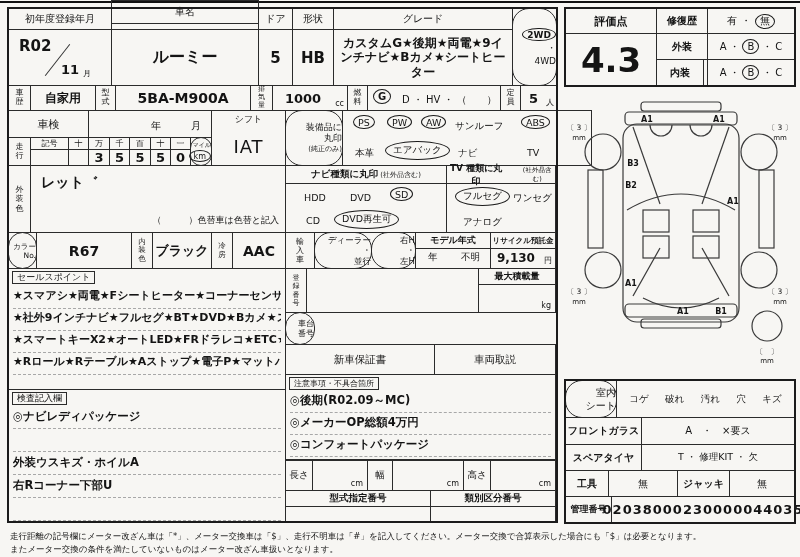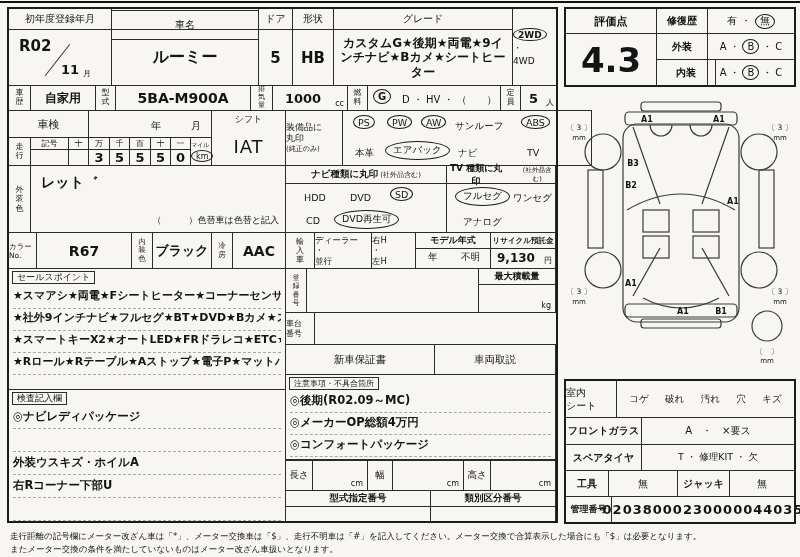--- a/index.html
+++ b/index.html
@@ -1,19 +1,19 @@
 <!DOCTYPE html>
 <html><head>
 <meta charset="utf-8">
 <style>
   html,body{margin:0;padding:0;background:#e9e7e4;font-family:"DejaVu Sans",sans-serif;color:#141414;}
   .sheet{position:relative;width:800px;height:557px;background:#f7f6f3;overflow:hidden;}
   .cell{position:absolute;box-sizing:border-box;border:1px solid #2b2b2b;}
   .ctr{display:flex;align-items:center;justify-content:center;text-align:center;}
-  .colf{display:flex;flex-direction:column;align-items:flex-start;justify-content:center;text-align:center;}
+  .colf{display:flex;flex-direction:column;align-items:flex-end;justify-content:center;text-align:center;border-radius:17px;}
   .b{font-weight:bold;}
   .abs{position:absolute;}
   .circ{display:inline-flex;align-items:center;justify-content:center;border:1.6px solid #1b1b1b;border-radius:50%;min-width:1.45em;height:1.5em;padding:1px 4px;box-sizing:border-box;}
   .circw{display:inline-block;border:1.6px solid #1b1b1b;border-radius:50%;padding:2px 7px;}
   .tab{position:absolute;border:1px solid #2b2b2b;font-size:9px;line-height:11px;padding:0 4px;background:#f7f6f3;white-space:nowrap;z-index:3;}
   .dline{position:absolute;border-bottom:1px dashed #a8a8a8;}
   .outline{position:absolute;border:2px solid #1b1b1b;background:transparent;pointer-events:none;box-sizing:border-box;z-index:2;}
   .mhead{height:11px;font-size:8px;border-bottom:1px solid #2b2b2b;display:flex;align-items:center;justify-content:center;}
   .mval{height:15px;display:flex;align-items:center;justify-content:center;font-size:13px;font-weight:bold;}
   .salesline{position:absolute;left:4px;right:4px;height:22px;font-size:11px;font-weight:bold;line-height:20px;white-space:nowrap;border-bottom:1px dashed #a8a8a8;overflow:hidden;}
@@ -31,21 +31,21 @@
 
   <div class="cell ctr hdr" style="left:8px;top:8px;width:104px;height:22px">
       <span>初年度登録年月</span>
     </div>
   <div class="cell" style="left:8px;top:29px;width:104px;height:57px">
     <span class="abs b" style="left:10px;top:7px;font-size:15px">R02</span>
     <div class="abs" style="left:48px;top:10px;width:1px;height:40px;background:#333;transform:rotate(38deg)"></div>
     <span class="abs b" style="right:32px;bottom:8px;font-size:13px">11</span>
     <span class="abs" style="right:20px;bottom:6px;font-size:8px">月</span>
   </div>
-  <div class="cell ctr hdr" style="left:111px;top:10px;width:148px;height:30px">
+  <div class="cell ctr hdr" style="left:111px;top:0;width:148px;height:24px">
       <span>車名</span>
     </div>
   <div class="cell ctr b" style="left:111px;top:29px;width:148px;height:57px;font-size:16px">
       <span>ルーミー</span>
     </div>
   <div class="cell ctr hdr" style="left:258px;top:8px;width:35px;height:22px">
       <span>ドア</span>
     </div>
   <div class="cell ctr b" style="left:258px;top:29px;width:35px;height:57px;font-size:15px">
       <span>5</span>
@@ -331,21 +331,21 @@
   <div class="cell ctr b" style="left:656px;top:33px;width:52px;height:27px;font-size:10px">
       <span>外装</span>
     </div>
   <div class="cell ctr" style="left:707px;top:33px;width:88px;height:27px;font-size:10px;gap:3px">
     <span>A</span>
       <span>・</span>
     <span class="circ">B</span>
     <span>・</span>
       <span>C</span>
   </div>
-  <div class="cell ctr b" style="left:656px;top:59px;width:60px;height:27px;font-size:10px">
+  <div class="cell ctr b" style="left:656px;top:59px;width:48px;height:27px;font-size:10px">
       <span>内装</span>
     </div>
   <div class="cell ctr" style="left:707px;top:59px;width:88px;height:27px;font-size:10px;gap:3px">
     <span>A</span>
       <span>・</span>
     <span class="circ">B</span>
     <span>・</span>
       <span>C</span>
   </div>
 

